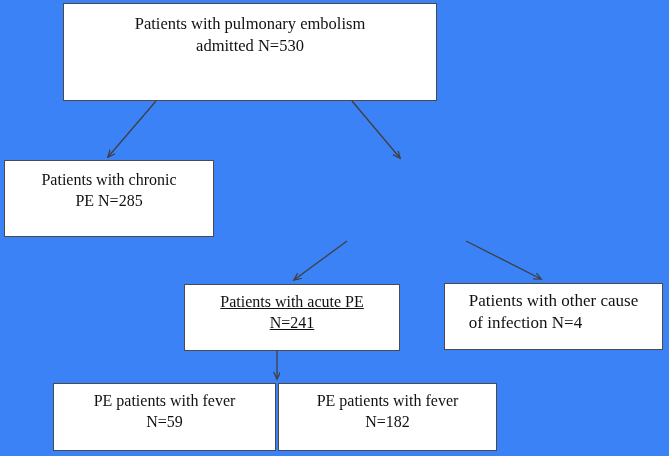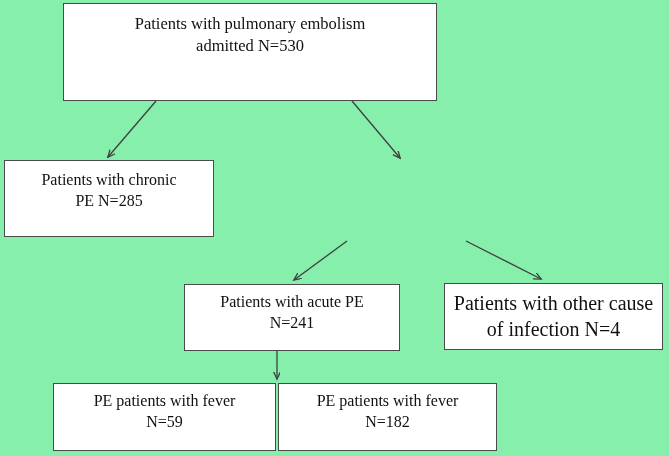--- a/index.html
+++ b/index.html
@@ -4,21 +4,21 @@
 <style>
   html, body {
     margin: 0;
     padding: 0;
     background: #ffffff;
   }
   #flowchart {
     position: relative;
     width: 669px;
     height: 456px;
-    background: #86efac;
+    background: #3b82f6;
     overflow: hidden;
     font-family: "Liberation Serif", "DejaVu Serif", serif;
   }
   .node {
     position: absolute;
     box-sizing: border-box;
     border: 1.4px solid #4a4a4a;
     background: #ffffff;
     display: flex;
     align-items: flex-start;
@@ -66,30 +66,30 @@
   }
   
   #node-acute-241 {
     left: 184px;
     top: 284px;
     width: 216px;
     height: 67px;
     font-size: 16px;
     padding-top: 6px;
     text-align: center;
+    text-decoration: underline;
   }
   
   #node-other-cause {
     left: 444px;
     top: 283px;
     width: 219px;
     height: 67px;
-    font-size: 20px;
+    font-size: 17px;
     padding-top: 6px;
-    text-align: center;
   }
   
   #node-fever-59 {
     left: 53px;
     top: 383px;
     width: 223px;
     height: 68px;
     font-size: 16px;
     padding-top: 6px;
     text-align: center;

